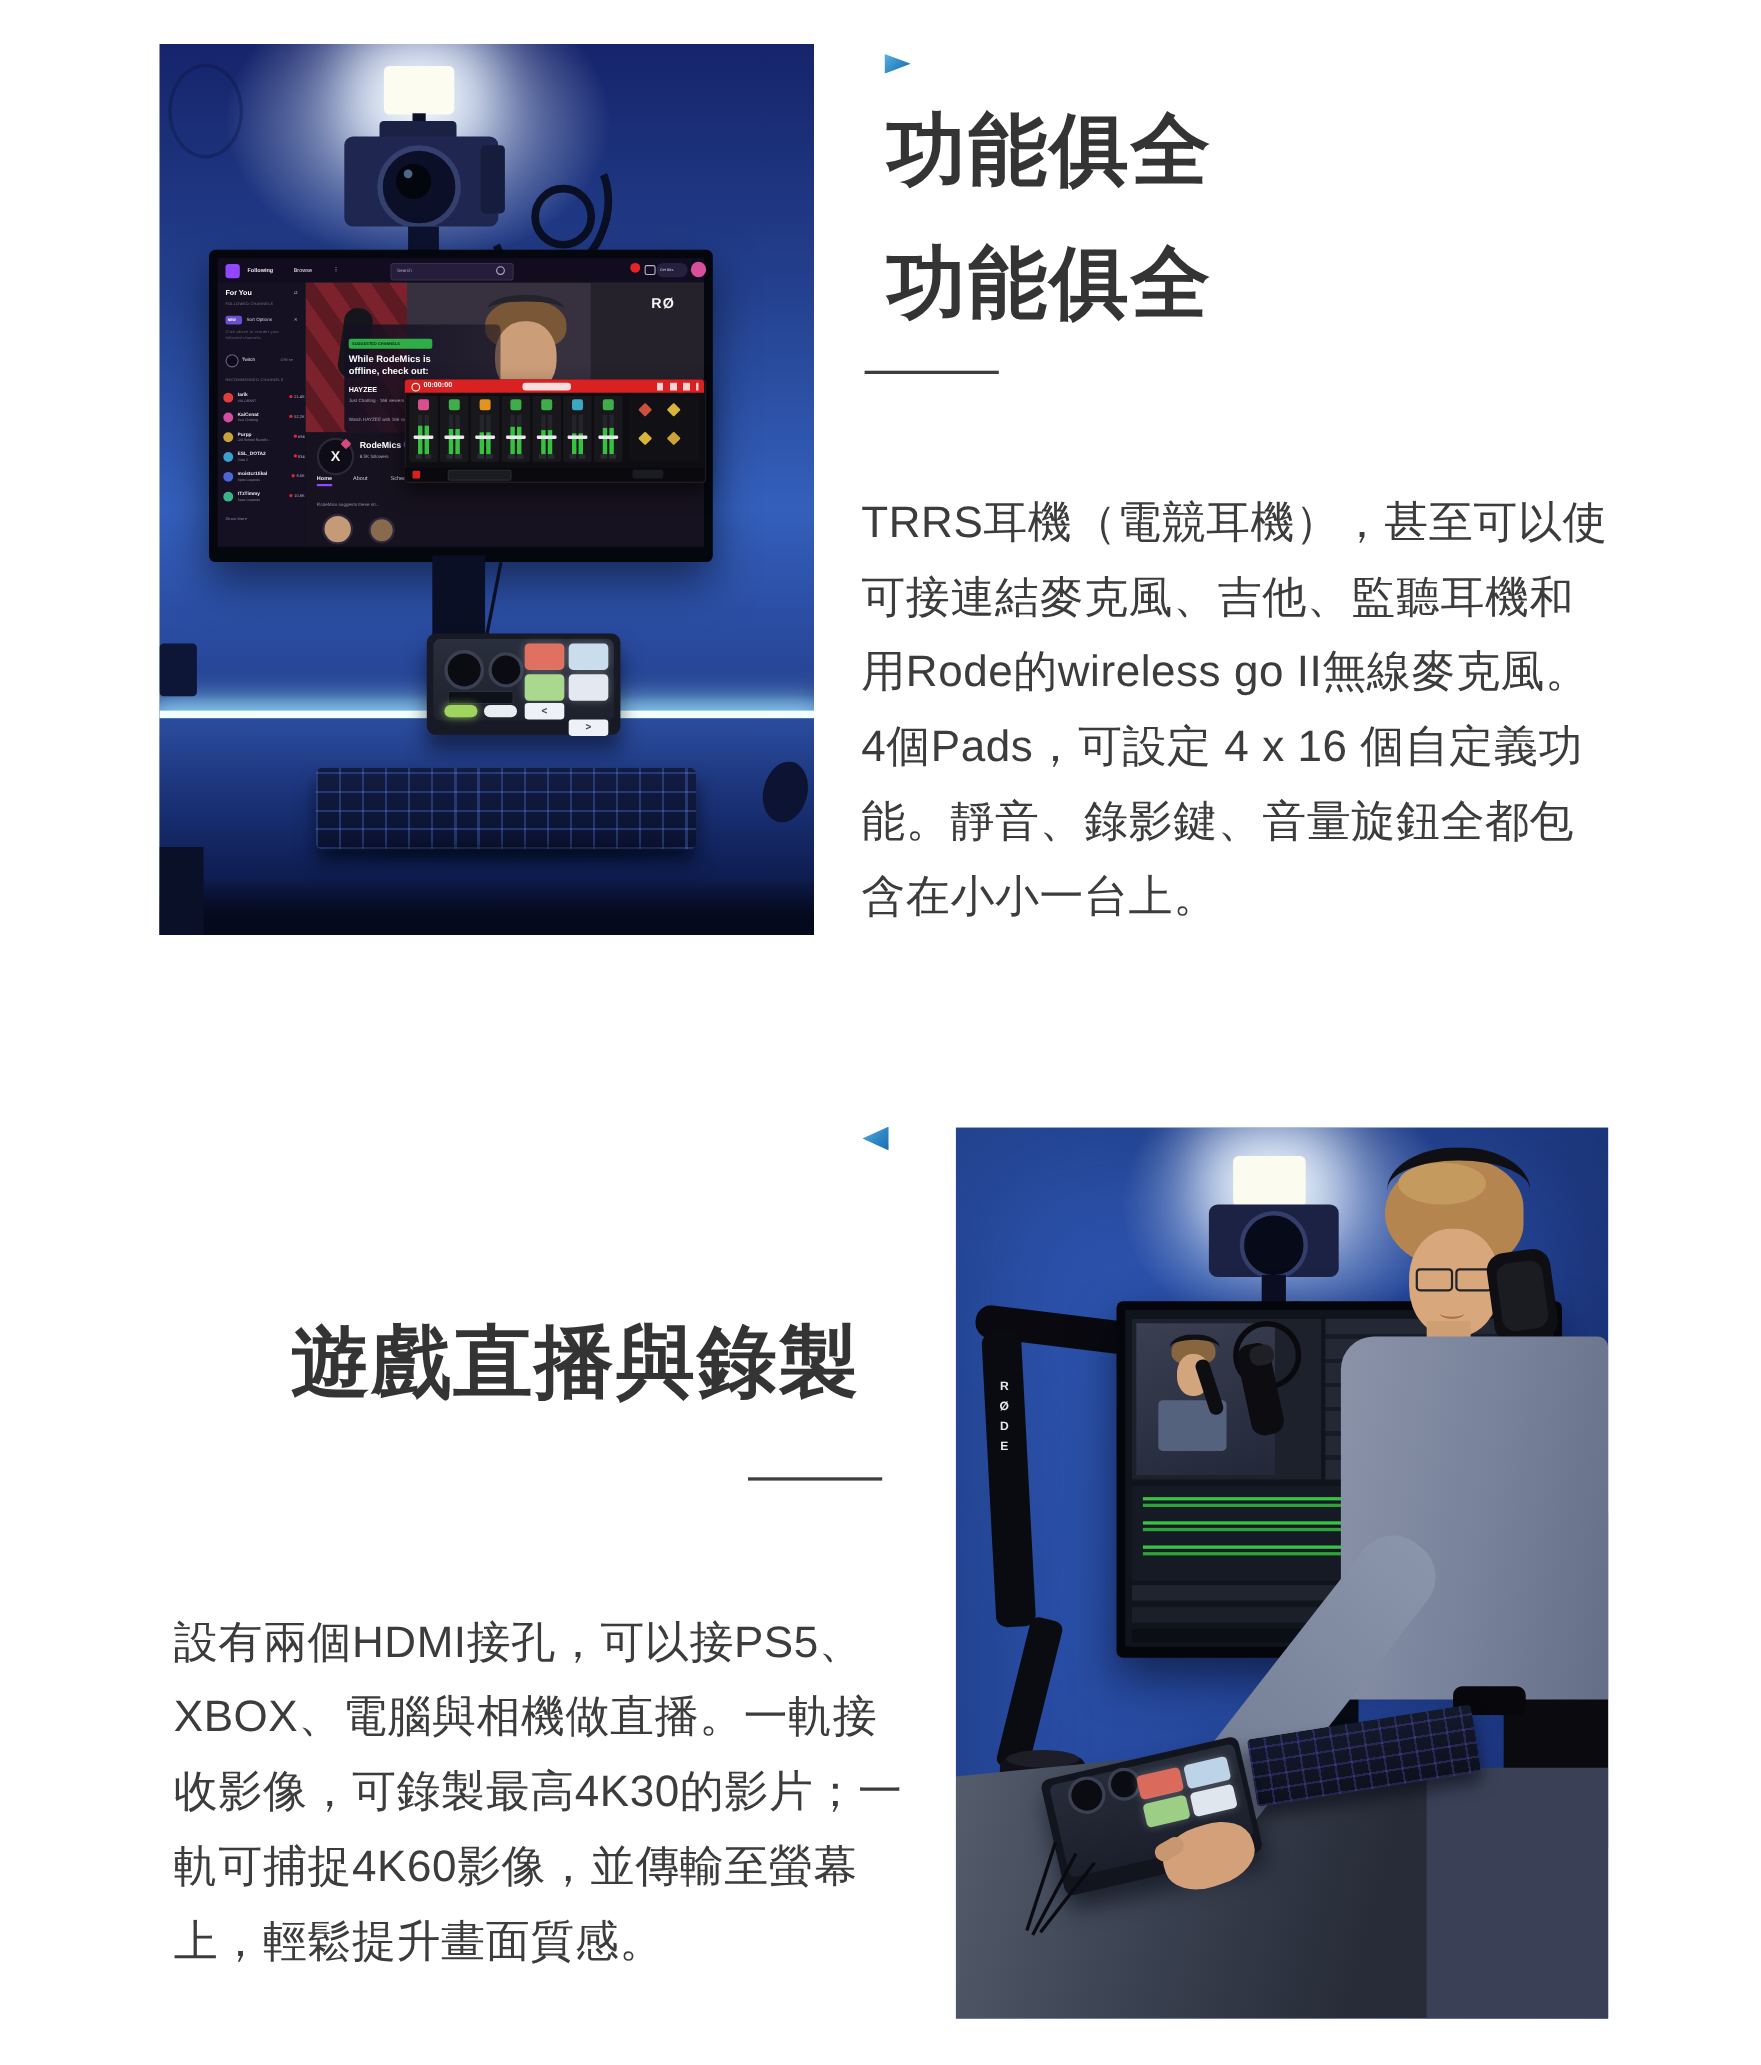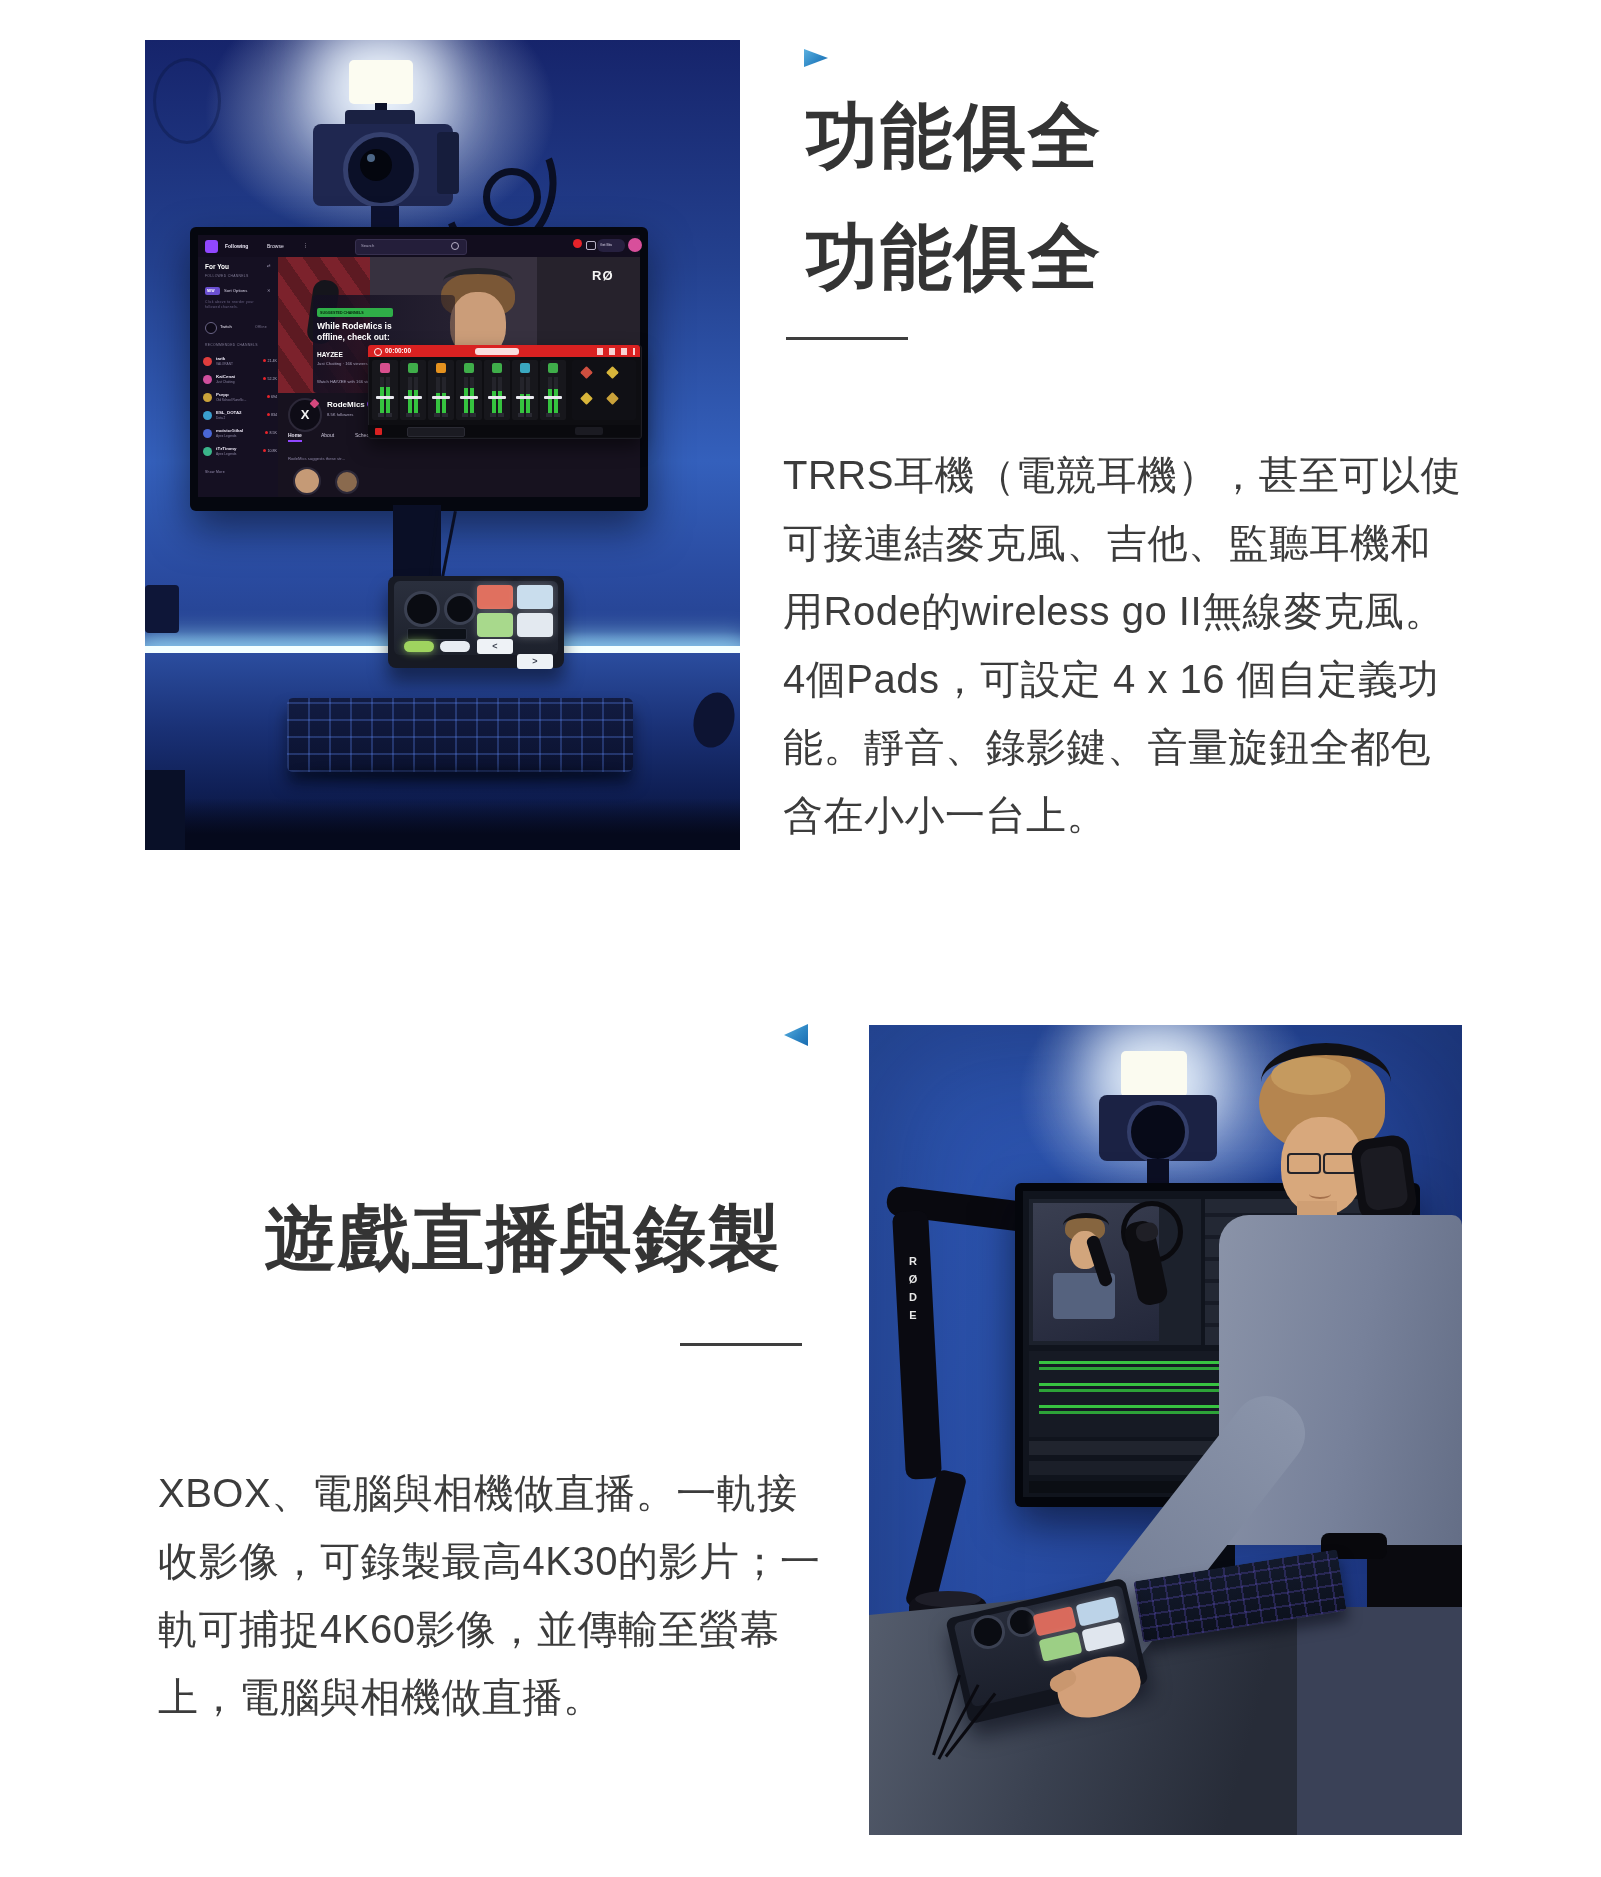--- a/index.html
+++ b/index.html
@@ -327,24 +327,25 @@
       <span class="bline">用Rode的wireless go II無線麥克風。</span>
       <span class="bline">4個Pads，可設定 4 x 16 個自定義功</span>
       <span class="bline">能。靜音、錄影鍵、音量旋鈕全都包</span>
       <span class="bline">含在小小一台上。</span>
     </div>
 
   <div class="marker m-left" style="left:784px;top:1024px;width:24px;height:22px;"></div>
   <div class="hline h-r" style="right:819px;top:1196px;">遊戲直播與錄製</div>
   <div class="divider" style="left:680px;top:1343px;width:122px;"></div>
   <div class="bodyblock" style="left:158px;top:1459px;width:680px;">
+      <span class="bline">設有兩個HDMI接孔，可以接PS5、</span>
       <span class="bline">XBOX、電腦與相機做直播。一軌接</span>
       <span class="bline">收影像，可錄製最高4K30的影片；一</span>
       <span class="bline">軌可捕捉4K60影像，並傳輸至螢幕</span>
-      <span class="bline">上，電腦與相機做直播。</span>
+      <span class="bline">上，輕鬆提升畫面質感。</span>
     </div>
 
   <div class="photo" style="left:869px;top:1025px;width:593px;height:810px;
               background:linear-gradient(118deg,#2e57b4 0%,#2a50a9 35%,#224090 65%,#16296b 100%);
               box-shadow:inset 0 0 120px 30px rgba(8,12,40,.3);">
     <div style="left:150px;top:-50px;width:300px;height:240px;background:radial-gradient(closest-side,rgba(240,248,255,.65),rgba(240,248,255,0));"></div>
 
     <div style="left:252px;top:26px;width:66px;height:46px;background:#fbfbf0;border-radius:5px;box-shadow:0 0 55px 26px rgba(240,248,255,.9);"></div>
     <div style="left:230px;top:70px;width:118px;height:66px;background:#1b2244;border-radius:8px;"></div>
     <div style="left:258px;top:76px;width:54px;height:54px;background:#070a18;border:4px solid #333e6a;border-radius:50%;"></div>

